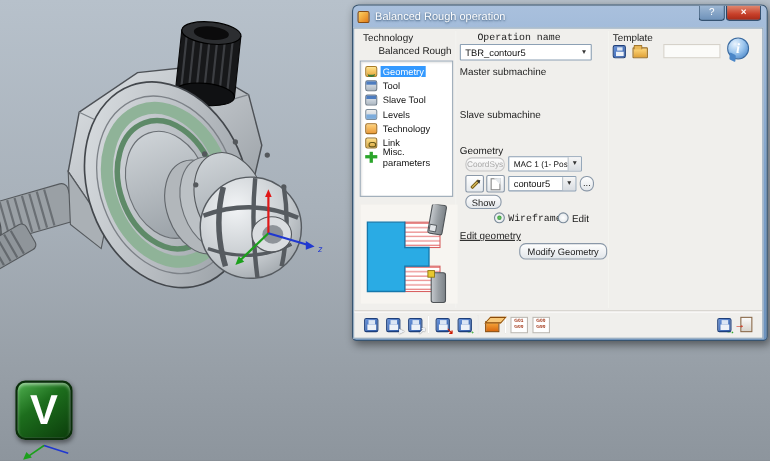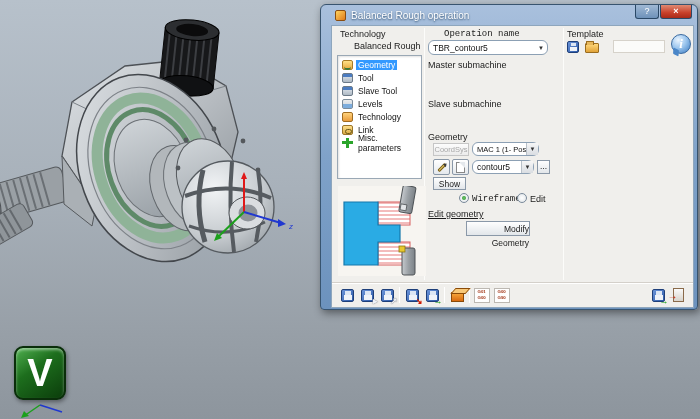--- a/index.html
+++ b/index.html
@@ -17,21 +17,21 @@
     color:#fff;font-size:38px;font-weight:bold;text-align:center;line-height:50px;}
   .wm-cn{position:absolute;left:84px;top:354px;font-size:20px;font-weight:bold;font-style:italic;
     color:#1f7f1f;letter-spacing:2px;text-shadow:0 1px 2px rgba(255,255,255,.6);}
   .wm-site{position:absolute;left:76px;top:376px;font-size:26px;color:#63686d;
     text-shadow:0 1px 2px rgba(255,255,255,.5);}
 
   
   .dialog{position:absolute;left:320px;top:4px;width:378px;height:306px;
     background:linear-gradient(180deg,#a9c0dd 0%,#7fa2c9 50%,#6c92bd 100%);
     border:1px solid #38546f;border-radius:6px 6px 4px 4px;
-    box-shadow:2px 3px 8px rgba(0,0,0,.45);padding:0 3px 3px 10px;}
+    box-shadow:2px 3px 8px rgba(0,0,0,.45);padding:0 3px 3px 0;}
   .titlebar{height:20px;display:flex;align-items:center;padding:0 4px;position:relative;}
   .title-icon{width:11px;height:11px;border-radius:2px;margin-right:5px;
     background:linear-gradient(135deg,#ffd25e,#e07b1a);border:1px solid #8a4d10;}
   .title-text{color:#fff;font-size:10px;text-shadow:0 1px 2px #2a4a6a;}
   .tb-btns{position:absolute;right:2px;top:0;display:flex;}
   .tb-btn{width:24px;height:14px;border-radius:0 0 3px 3px;border:1px solid #2a4866;border-top:none;
     font-size:9px;color:#fff;text-align:center;line-height:13px;margin-left:1px;}
   .tb-help{background:linear-gradient(#9fb8d4,#6e92ba);}
   .tb-close{width:32px;background:linear-gradient(#e08a72,#c8402a 60%,#a82a18);font-weight:bold;}
   .dlg-body{position:relative;background:#f0efec;border:1px solid #8ea6bd;height:283px;overflow:hidden;}
@@ -58,28 +58,28 @@
   .ti-link::after{content:"";position:absolute;left:2px;top:3px;width:5px;height:3px;
     border:1px solid #6a5a1a;border-radius:3px;}
   .ti-plus{background:transparent;}
   .ti-plus::before{content:"";position:absolute;left:4px;top:0;width:3px;height:10px;background:#2ba52b;}
   .ti-plus::after{content:"";position:absolute;left:0;top:3.5px;width:11px;height:3px;background:#2ba52b;}
 
   
   .preview{position:absolute;left:6px;top:160px;width:88px;height:90px;background:#f7f5f1;}
 
   
-  .combo{position:absolute;height:15px;background:#fff;border:1px solid #8ca0b4;border-radius:6px;
+  .combo{position:absolute;height:15px;background:#fff;border:1px solid #8ca0b4;border-radius:1px;
     display:flex;align-items:center;}
   .combo .ctext{flex:1;font-size:8.5px;padding-left:4px;color:#111;white-space:nowrap;overflow:hidden;}
   .combo .carrow{width:12px;height:100%;display:flex;align-items:center;justify-content:center;
     font-size:6px;color:#333;background:linear-gradient(#f6f6f6,#d9dde2);border-left:1px solid #b8c0c8;}
   .combo.flat .carrow{background:transparent;border-left:none;}
   .btn{position:absolute;font-size:8.5px;color:#1a1a1a;text-align:center;
-    background:linear-gradient(#fefefe,#e2e6ea);border:1px solid #8a98a8;border-radius:0;}
+    background:linear-gradient(#fefefe,#e2e6ea);border:1px solid #8a98a8;border-radius:6px;}
   .btn.disabled{color:#a8a8a8;border-color:#c6c6c6;background:linear-gradient(#fcfcfc,#ececec);}
   .ibtn{position:absolute;width:17px;height:16px;background:linear-gradient(#ffffff,#e4e8ec);
     border:1px solid #8a98a8;border-radius:2px;display:flex;align-items:center;justify-content:center;}
   .pencil{width:10px;height:3px;background:linear-gradient(#f2d24a,#c89a1a);transform:rotate(-45deg);
     border:1px solid #7a5e10;border-radius:1px;position:relative;}
   .pencil::after{content:"";position:absolute;right:-4px;top:-1px;border:2px solid transparent;
     border-left:3px solid #3a3a3a;}
   .page{width:9px;height:11px;background:#fff;border:1px solid #888;position:relative;}
   .page::before{content:"";position:absolute;right:-1px;top:-1px;border:3px solid transparent;
     border-top-color:#e4e8ec;border-right-color:#e4e8ec;}
@@ -332,21 +332,21 @@
       <div class="btn" style="left:205px;top:134px;width:13px;height:14px;line-height:10px;">...</div>
 
       <div class="btn" style="left:101px;top:151px;width:33px;height:13px;line-height:12px;">Show</div>
 
       <div class="radio on" style="left:127px;top:167px;"></div>
       <div class="lbl" style="left:140px;top:168px;font-family:Liberation Mono, monospace;">Wireframe</div>
       <div class="radio" style="left:185px;top:167px;"></div>
       <div class="lbl" style="left:198px;top:168px;">Edit</div>
 
       <div class="lbl" style="left:96px;top:183px;text-decoration:underline;">Edit geometry</div>
-      <div class="btn" style="left:134px;top:195px;width:64px;height:15px;line-height:14px;text-align:right;">Modify Geometry</div>
+      <div class="btn" style="left:150px;top:195px;width:80px;height:15px;line-height:14px;">Modify Geometry</div>
 
       <div class="lbl" style="left:235px;top:3px;">Template</div>
       <div style="position:absolute;left:235px;top:15px;" class="mini-floppy"></div>
       <div style="position:absolute;left:253px;top:15px;" class="folder"></div>
       <div class="tfield" style="left:281px;top:14px;width:52px;"></div>
       <div class="info" style="left:339px;top:8px;">i</div>
 
       <div class="btoolbar">
         <div class="tbtn">
           <div class="fl"></div>

